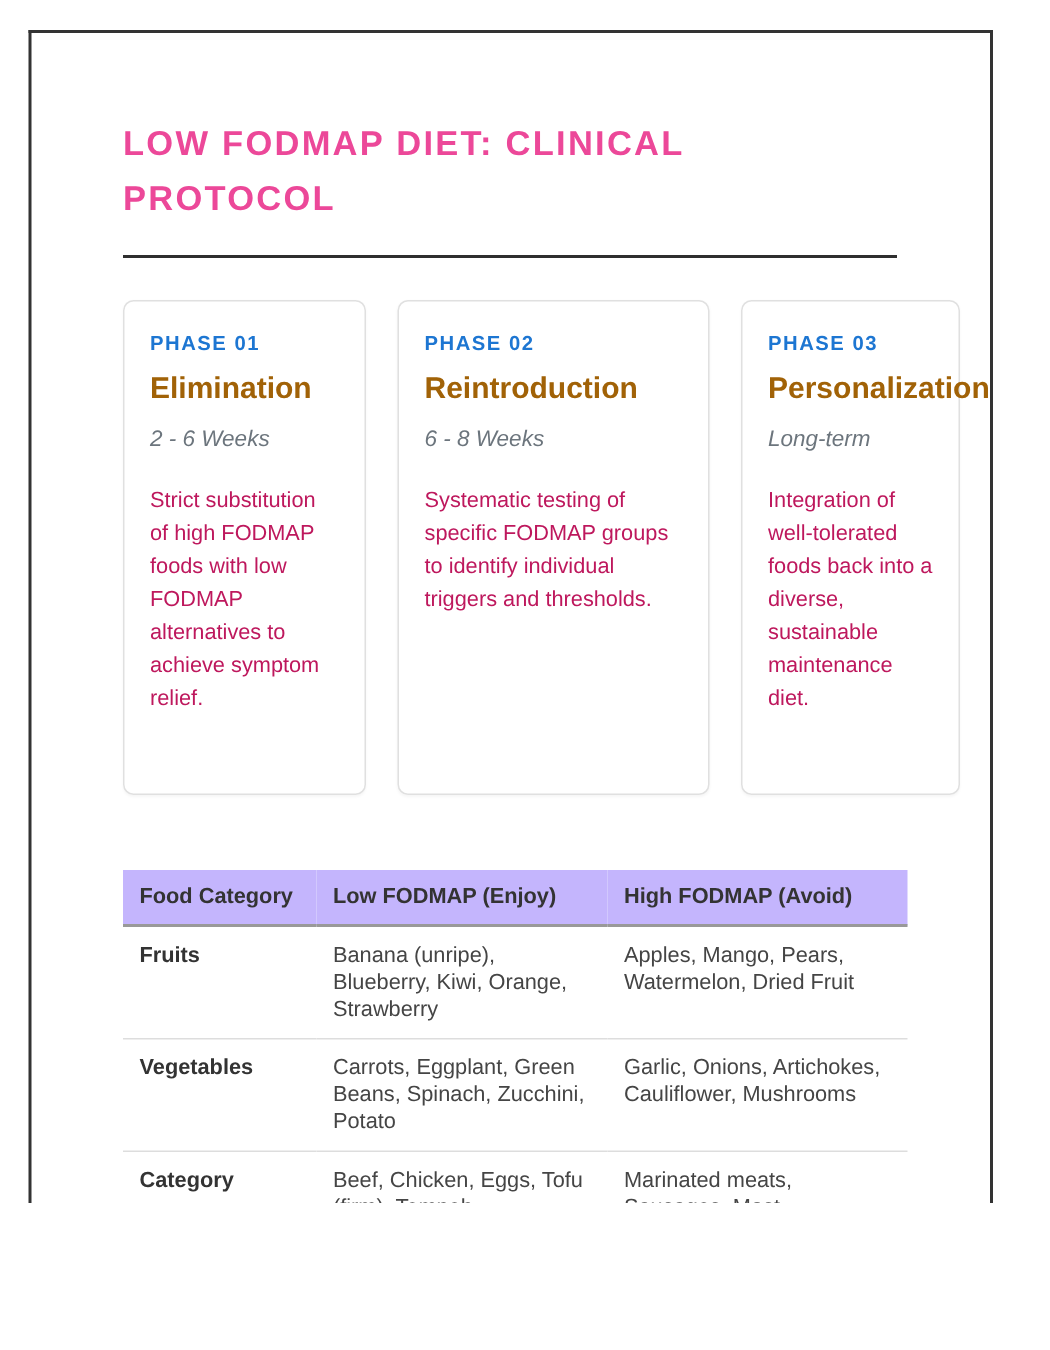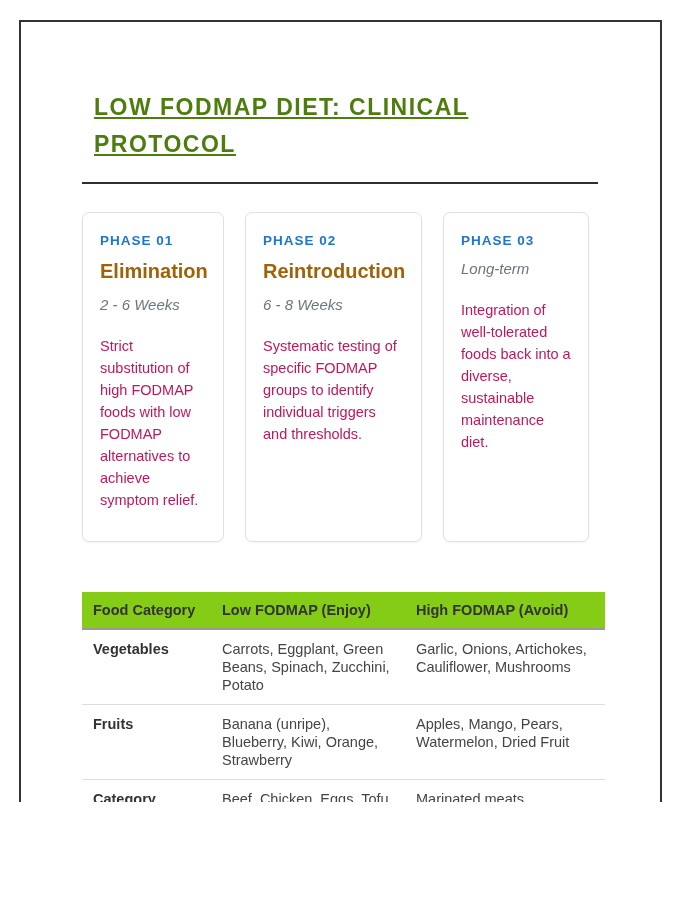--- a/index.html
+++ b/index.html
@@ -18,28 +18,27 @@
     left: 19px; top: 20px;
     width: 643px; height: 782px;
     border: 2px solid #333333;
     border-bottom: none;
     background: #ffffff;
     overflow: hidden;
   }
   .content { padding: 55px 0 0 61px; }
 
   h1.title {
-    margin: 12px;
+    margin: 0;
     max-width: 470px;
     font-size: 23px;
     line-height: 37px;
     font-weight: 700;
     letter-spacing: 1.5px;
-    color: #4d7c0f;
-    text-decoration: underline;
+    color: #ec4899;
   }
   .rule {
     width: 516px; height: 2px;
     background: #2f2f2f;
     margin-top: 19px;
   }
 
   
   .cards {
     display: flex;
@@ -48,22 +47,22 @@
     align-items: stretch;
   }
   .card {
     border: 1px solid #e0e0e0;
     border-radius: 7px;
     background: #ffffff;
     padding: 20px 17px 17px 17px;
     min-height: 330px;
     box-shadow: 0 1px 2px rgba(0,0,0,0.04);
   }
-  .card.c1 { width: 142px; }
-  .card.c2 { width: 177px; }
+  .card.c1 { width: 162px; }
+  .card.c2 { width: 208px; }
   .card.c3 { width: 146px; }
   .phase-label {
     font-size: 13.5px;
     font-weight: 700;
     letter-spacing: 1px;
     color: #1d76d2;
     line-height: 16px;
     margin: 0 0 11px 0;
   }
   .phase-name {
@@ -88,21 +87,21 @@
   }
 
   
   table.food {
     margin-top: 50px;
     border-collapse: collapse;
     width: 523px;
     table-layout: fixed;
   }
   table.food th {
-    background: #84cc16;
+    background: #c4b5fd;
     text-align: left;
     font-size: 14.5px;
     font-weight: 700;
     color: #333333;
     line-height: 18px;
     padding: 9px 11px;
     border-bottom: 2px solid #999999;
   }
   table.food td {
     vertical-align: top;
@@ -138,20 +137,21 @@
 
         <div class="card c2">
           <div class="phase-label">PHASE 02</div>
           <h3 class="phase-name">Reintroduction</h3>
           <div class="phase-duration">6 - 8 Weeks</div>
           <p class="phase-desc">Systematic testing of specific FODMAP groups to identify individual triggers and thresholds.</p>
         </div>
 
         <div class="card c3">
           <div class="phase-label">PHASE 03</div>
+          <h3 class="phase-name">Personalization</h3>
           <div class="phase-duration">Long-term</div>
           <p class="phase-desc">Integration of well-tolerated foods back into a diverse, sustainable maintenance diet.</p>
         </div>
 
       </div>
 
       <table class="food">
         <colgroup>
           <col style="width:129px">
           <col style="width:194px">
@@ -159,28 +159,28 @@
         </colgroup>
         <thead>
           <tr>
             <th>Food Category</th>
             <th>Low FODMAP (Enjoy)</th>
             <th>High FODMAP (Avoid)</th>
           </tr>
         </thead>
         <tbody>
           <tr>
+            <td class="cat">Fruits</td>
+            <td>Banana (unripe), Blueberry, Kiwi, Orange, Strawberry</td>
+            <td>Apples, Mango, Pears, Watermelon, Dried Fruit</td>
+          </tr>
+          <tr>
             <td class="cat">Vegetables</td>
             <td>Carrots, Eggplant, Green Beans, Spinach, Zucchini, Potato</td>
             <td>Garlic, Onions, Artichokes, Cauliflower, Mushrooms</td>
-          </tr>
-          <tr>
-            <td class="cat">Fruits</td>
-            <td>Banana (unripe), Blueberry, Kiwi, Orange, Strawberry</td>
-            <td>Apples, Mango, Pears, Watermelon, Dried Fruit</td>
           </tr>
           <tr>
             <td class="cat">Category</td>
             <td>Beef, Chicken, Eggs, Tofu (firm), Tempeh</td>
             <td>Marinated meats, Sausages, Most</td>
           </tr>
         </tbody>
       </table>
 
     </div>

